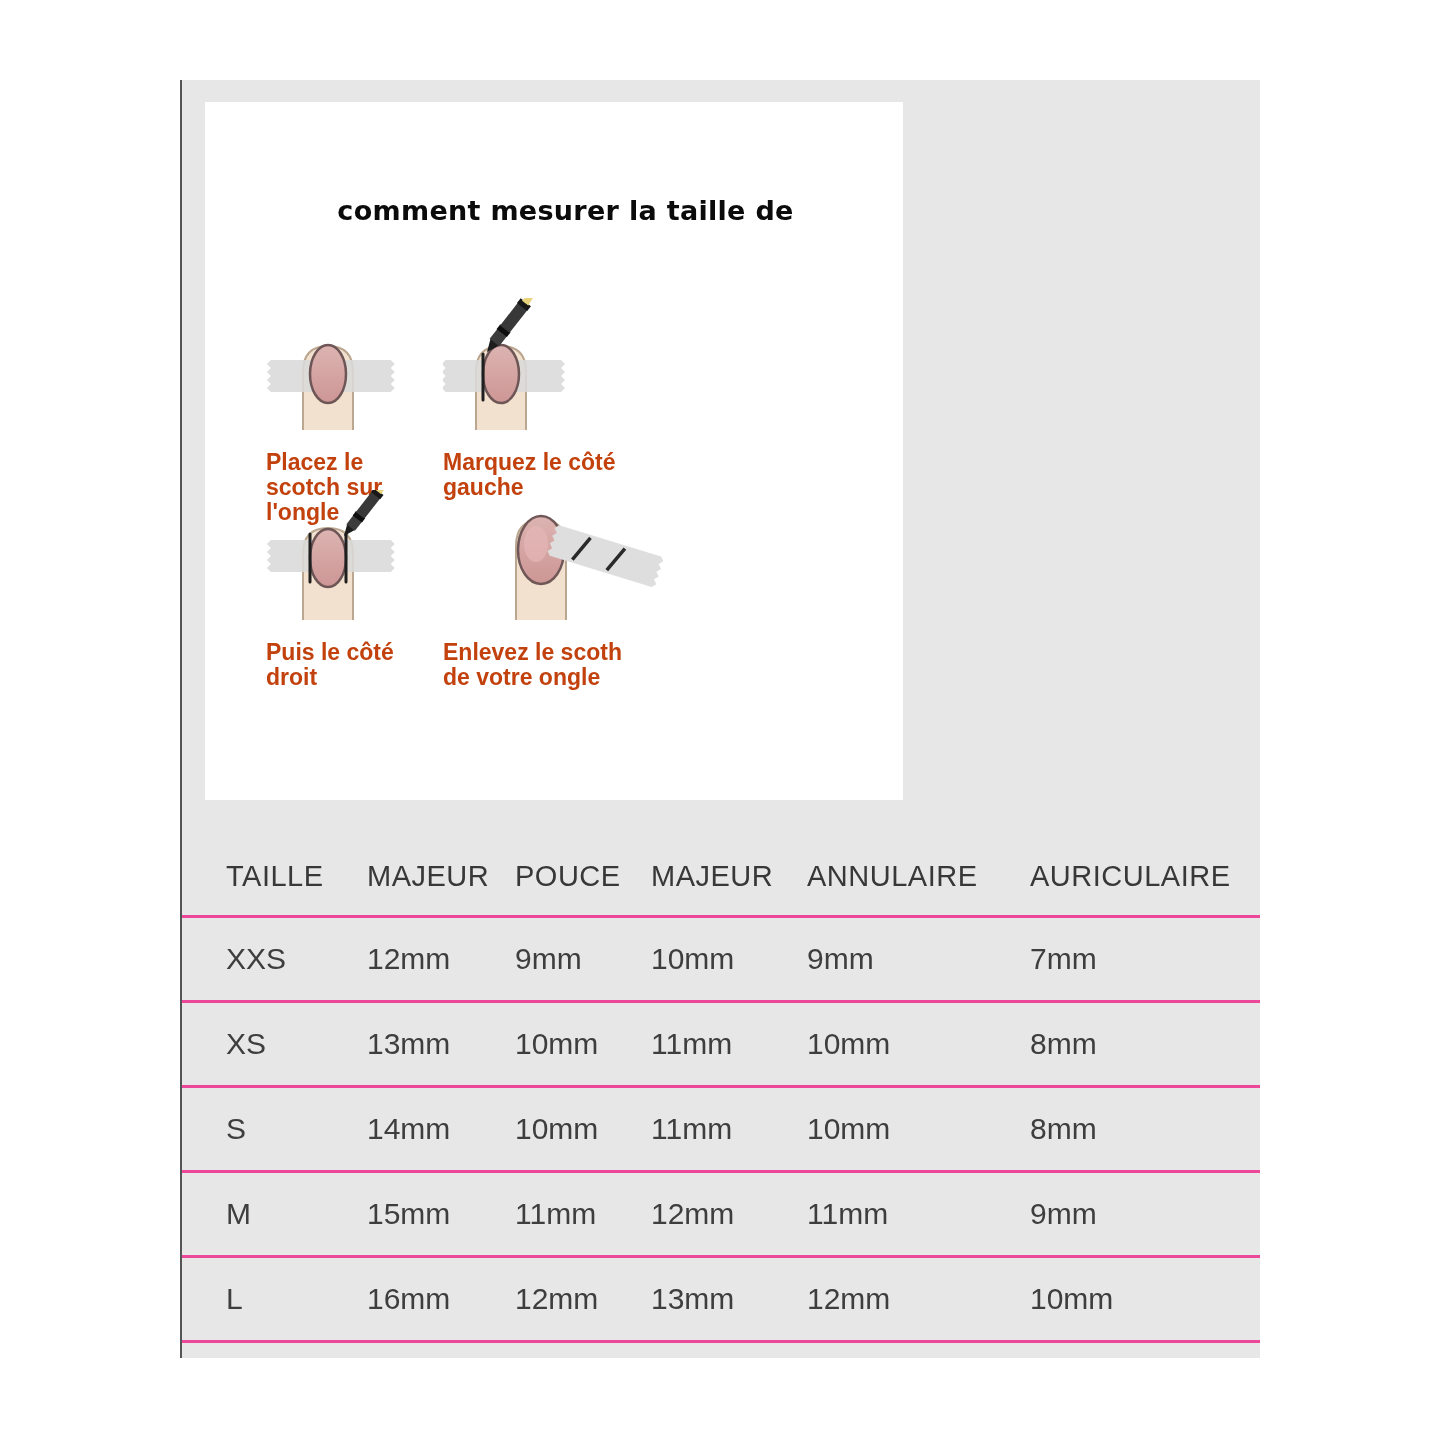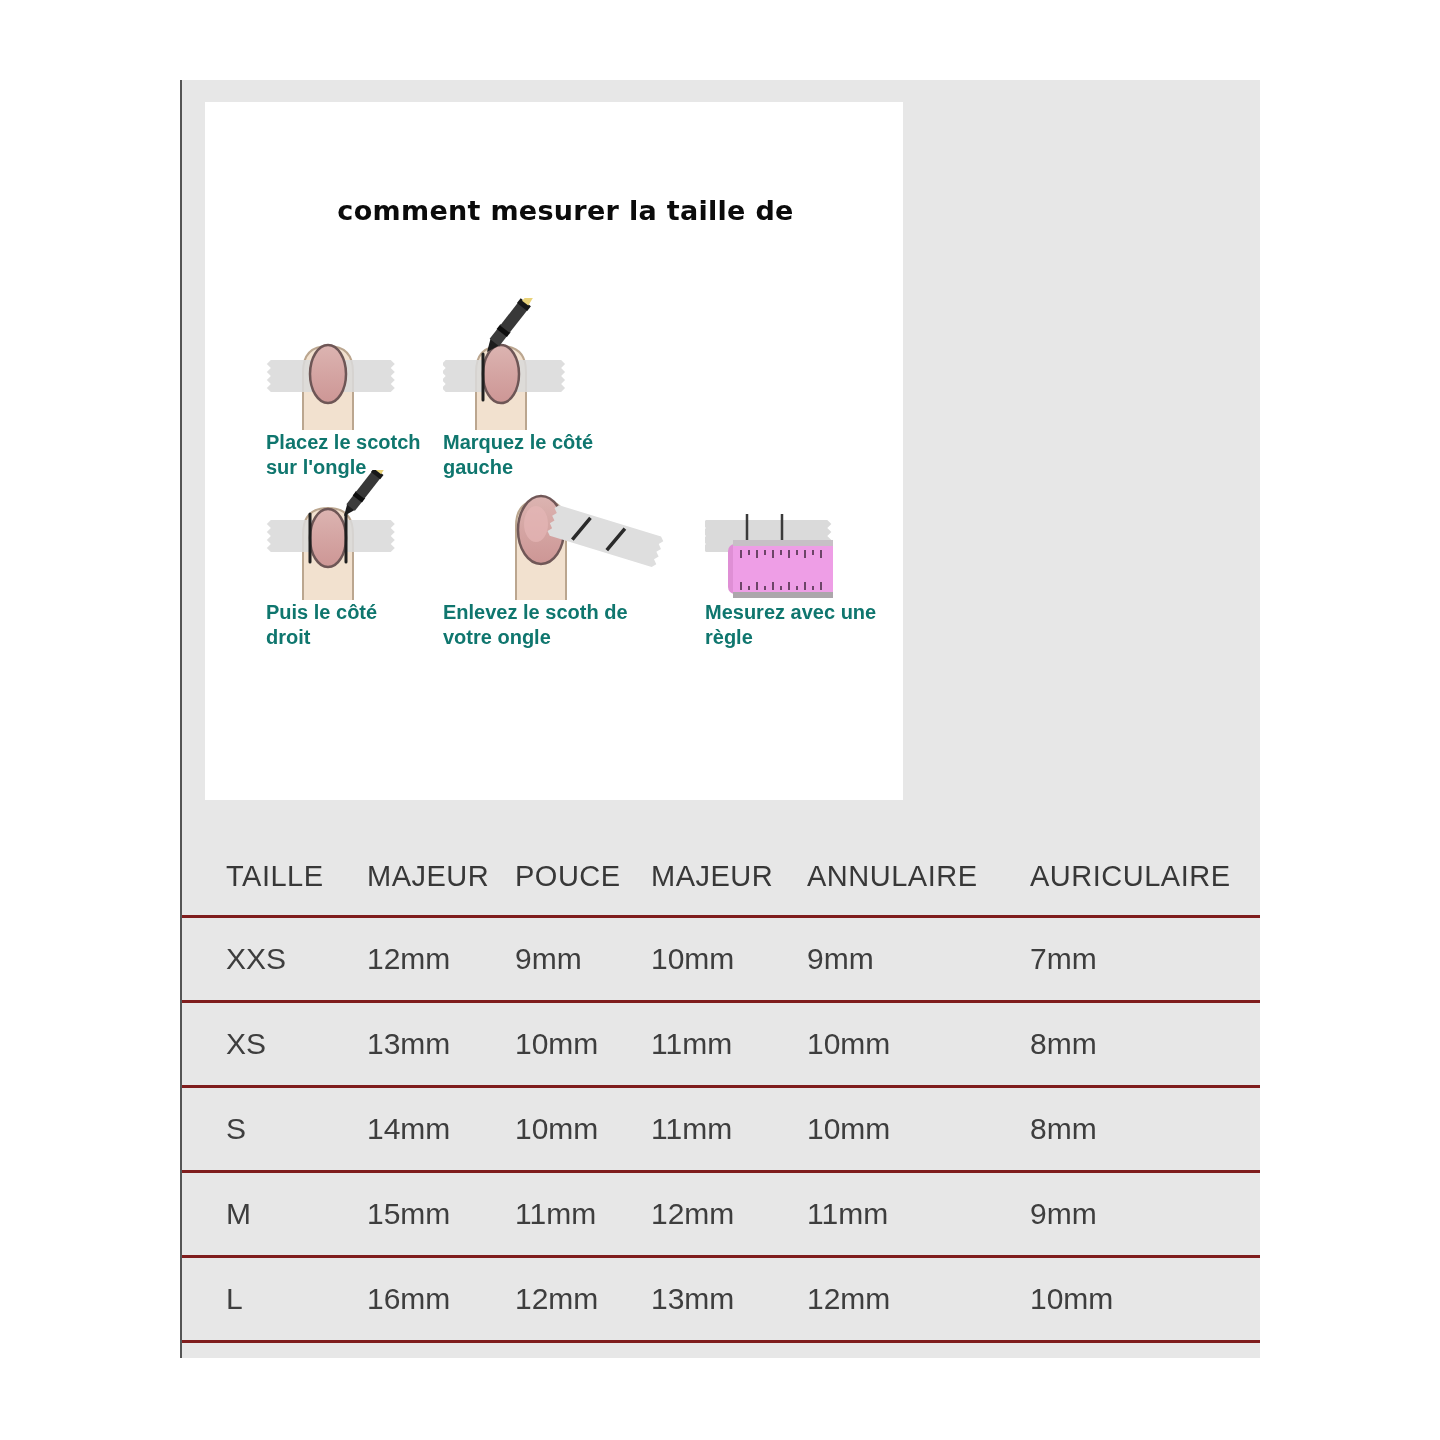--- a/index.html
+++ b/index.html
@@ -20,37 +20,37 @@
     font-size:27px;line-height:34px;color:#0b0b0b;letter-spacing:.3px;margin-left:23px;
   }
   .steps{position:absolute;left:61px;top:196px;width:636px;}
   .steps-row{display:grid;grid-template-columns:177px 262px 197px;}
   .art1{height:132px;position:relative;}
   .art1 svg{display:block;}
   .art2{height:100px;position:relative;}
   .art2 svg{display:block;position:absolute;left:0;top:-30px;}
   .caption{
     font-family:"Liberation Sans",sans-serif;font-weight:bold;
-    font-size:20px;line-height:25px;color:#0f766e;
+    font-size:23px;line-height:25px;color:#c2410c;margin-top:20px;
   }
   .cap-r1{height:70px;overflow:visible;}
   .cap-1{max-width:172px;}
   .cap-2{max-width:256px;}
   .cap-3{max-width:195px;}
   .cap-4{max-width:135px;}
   .cap-5{max-width:205px;}
   .cap-6{max-width:195px;}
   .sizing{
     position:absolute;left:0;top:758px;width:100%;
     color:#3e3e3e;
   }
   .trow{
     display:grid;grid-template-columns:141px 148px 136px 156px 223px 1fr;
     padding-left:44px;align-items:center;
-    height:82px;border-bottom:3px solid #7f1d1d;
+    height:82px;border-bottom:3px solid #ec4899;
     font-size:30px;font-weight:400;
   }
   .trow.thead{height:77px;font-size:29px;letter-spacing:.5px;color:#383838;}
 </style>
 </head>
 <body>
 
 <svg width="0" height="0" style="position:absolute" aria-hidden="true">
   <defs>
     <linearGradient id="nailg" x1="0" y1="0" x2="0" y2="1">
@@ -135,35 +135,20 @@
               <ellipse cx="93" cy="24" rx="12" ry="18" fill="#e5b7b7" opacity="0.7"></ellipse>
               <g transform="translate(112,4) rotate(17)">
                 <use href="#tape" transform="scale(0.72,1)" fill="#dedede"></use>
                 <path d="M38 3 L27 29 M74 3 L63 29" stroke="#2a2a2a" stroke-width="3.5"></path>
               </g>
             </svg>
           </div>
           <div class="caption cap-5">Enlevez le scoth de votre ongle</div>
         </div>
 
-        <div class="step">
-          <div class="art2">
-            <svg width="197" height="130" viewBox="0 -30 197 130">
-              <use href="#tape" transform="translate(-4,20) scale(0.82,1)" fill="#dadada"></use>
-              <path d="M42 14 V46 M77 14 V46" stroke="#3a3a3a" stroke-width="2.5"></path>
-              <rect x="23" y="44" width="14" height="50" rx="7" fill="#df8fd5"></rect>
-              <rect x="28" y="44" width="100" height="50" fill="#ee9ee6"></rect>
-              <rect x="28" y="40" width="100" height="6" fill="#c7c0c6"></rect>
-              <rect x="28" y="92" width="100" height="6" fill="#aca6ab"></rect>
-              <path d="M36 50V58M44 50V55M52 50V58M60 50V55M68 50V58M76 50V55M84 50V58M92 50V55M100 50V58M108 50V55M116 50V58" stroke="#6d4468" stroke-width="2"></path>
-              <path d="M36 82V90M44 86V90M52 82V90M60 86V90M68 82V90M76 86V90M84 82V90M92 86V90M100 82V90M108 86V90M116 82V90" stroke="#6d4468" stroke-width="2"></path>
-            </svg>
-          </div>
-          <div class="caption cap-6">Mesurez avec une règle</div>
-        </div>
       </div>
     </div>
   </div>
 
   <div class="sizing">
     <div class="trow thead">
       <div>TAILLE</div>
       <div>MAJEUR</div>
       <div>POUCE</div>
       <div>MAJEUR</div>

